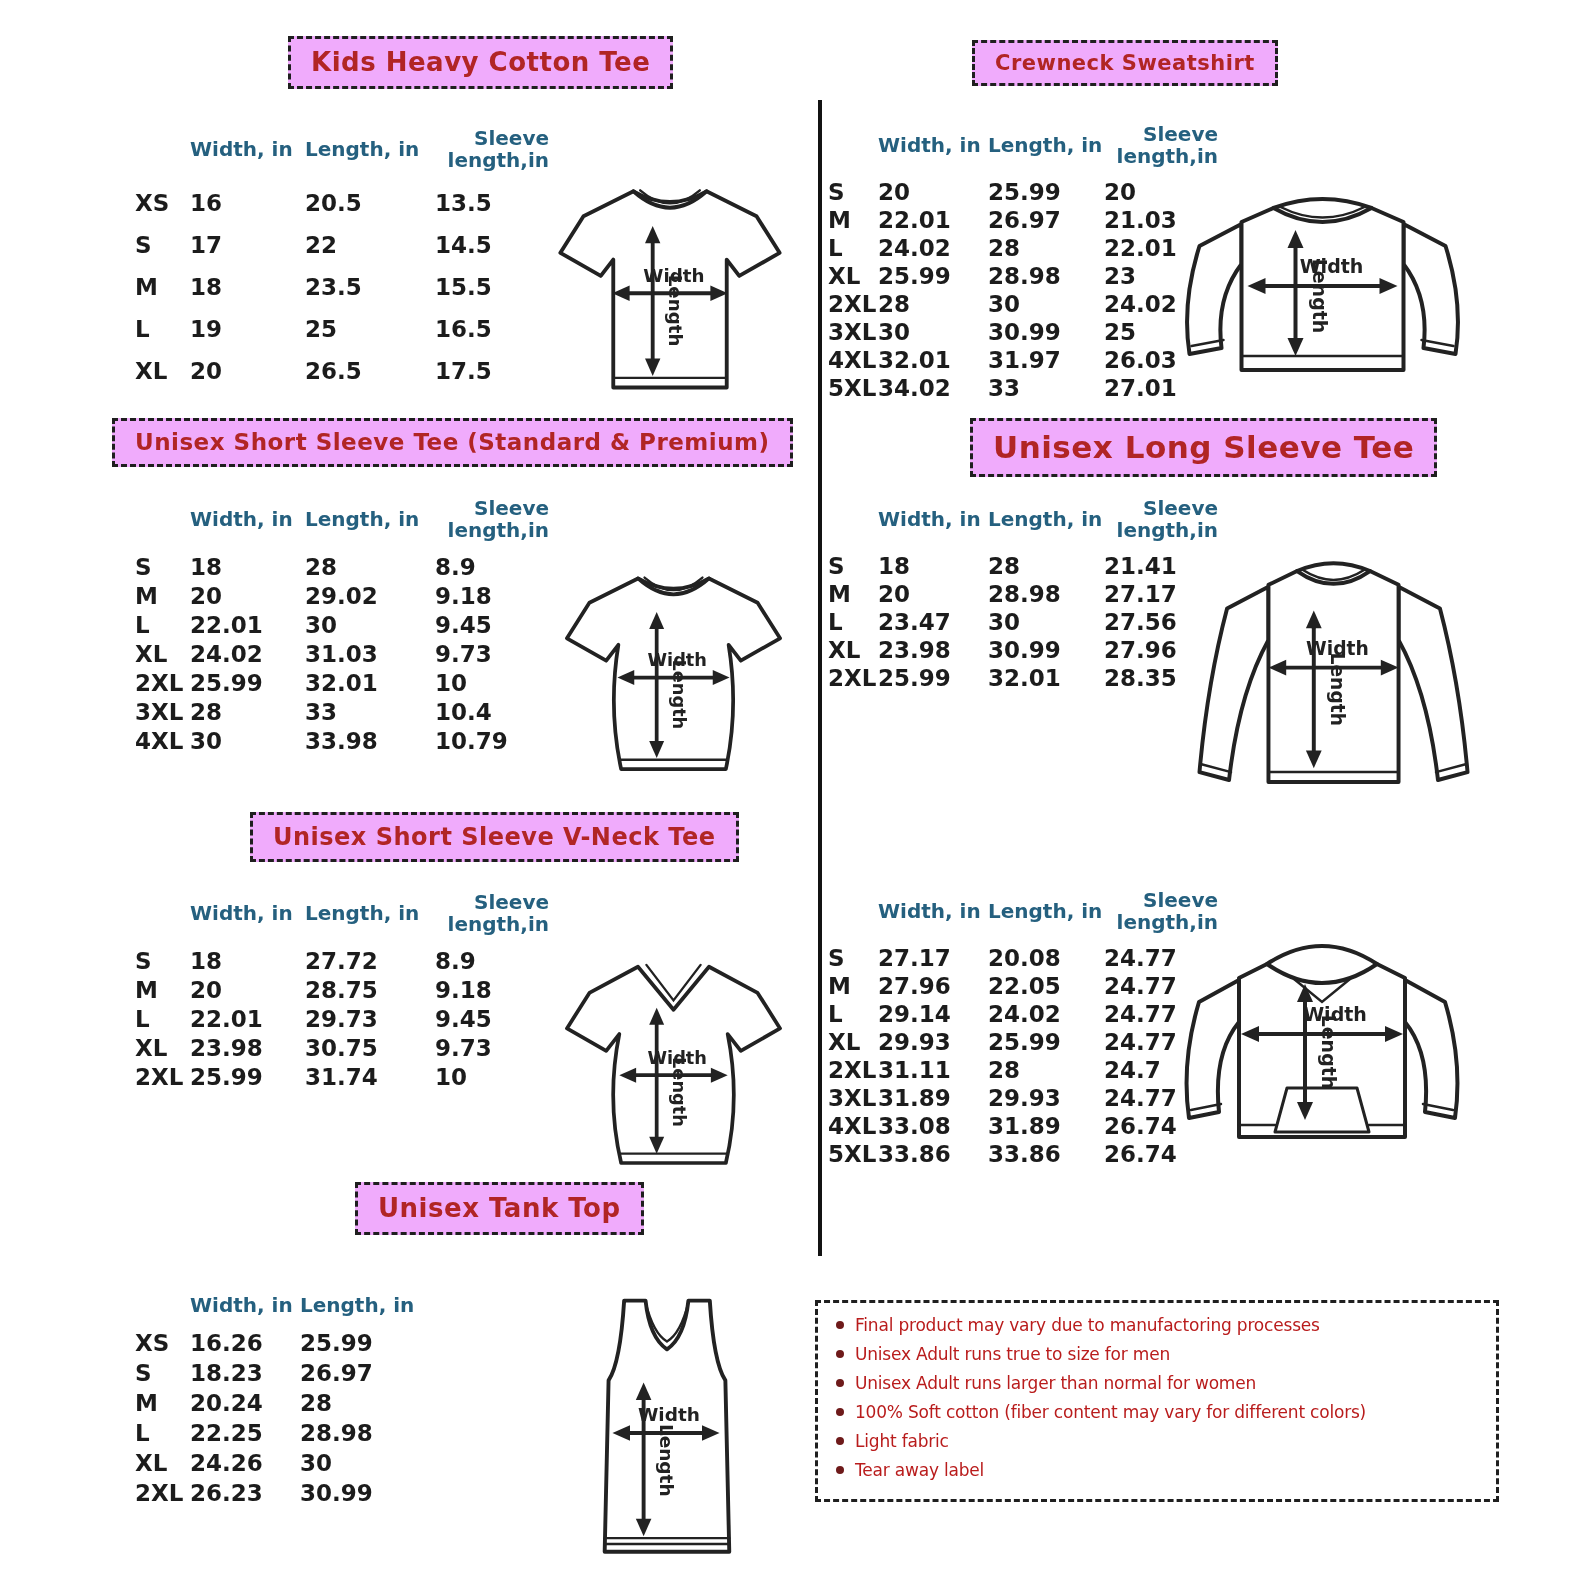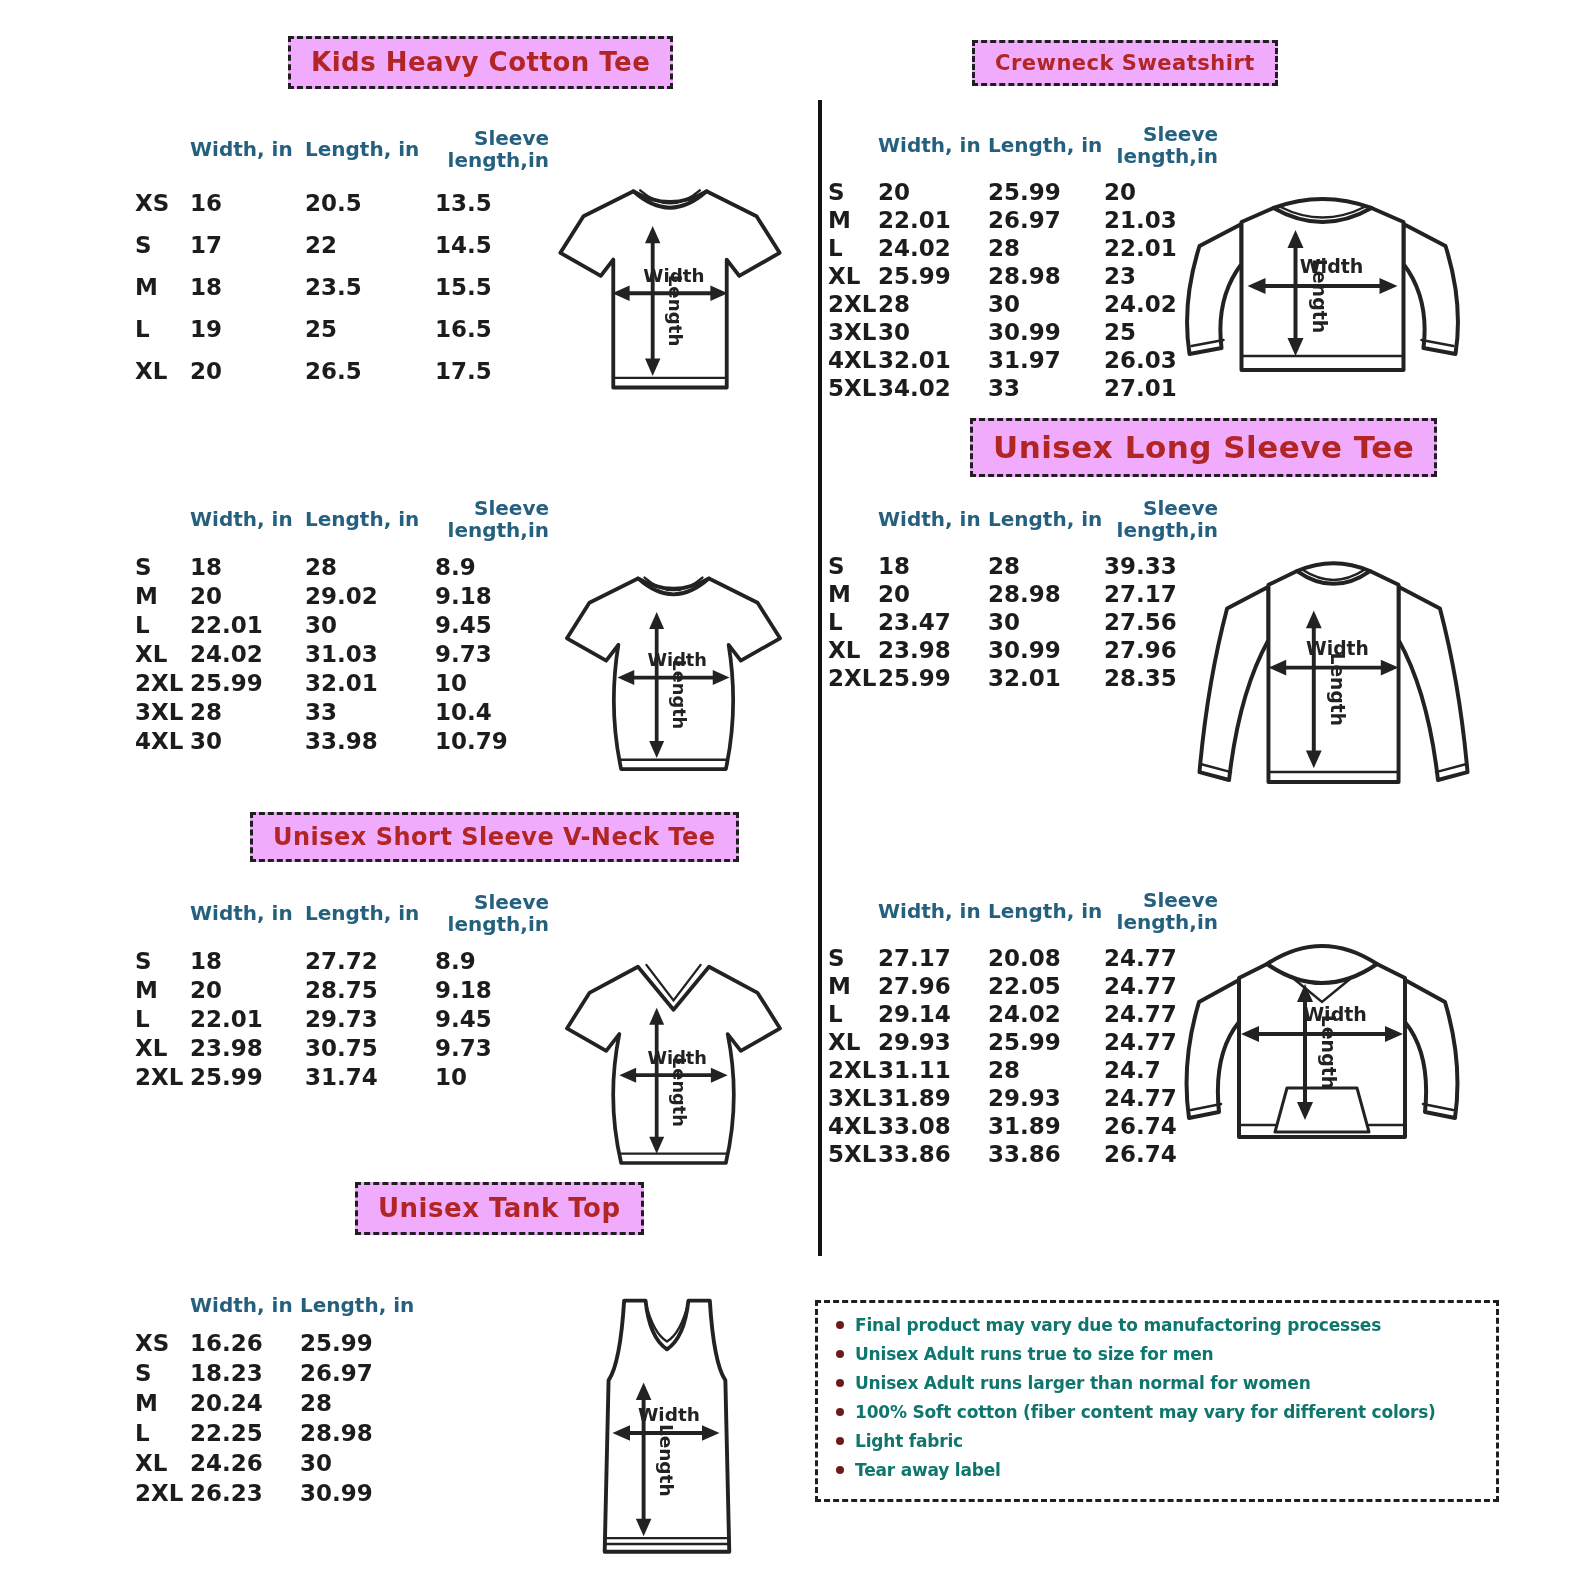--- a/index.html
+++ b/index.html
@@ -25,21 +25,21 @@
   .garm2{fill:#fff;stroke:#222;stroke-width:3;stroke-linejoin:round;}
   .ln{fill:none;stroke:#222;stroke-width:4;stroke-linecap:round;}
   .ln2{fill:none;stroke:#222;stroke-width:2.5;stroke-linecap:round;}
   .arr{stroke:#222;stroke-width:4;stroke-linecap:round;}
   .ah{fill:#222;}
   .albl{font-family:"DejaVu Sans", sans-serif;font-weight:700;font-size:19px;fill:#222;}
   #divider{position:absolute;left:818px;top:100px;width:4px;height:1156px;background:#131313;}
   #notes{position:absolute;left:815px;top:1300px;width:642px;border:3px dashed #1f1f1f;padding:11px 18px;background:#fff;}
   .note{display:flex;align-items:flex-start;gap:11px;height:29px;}
   .dot{width:8px;height:8px;border-radius:50%;background:var(--maroon);margin-top:7px;flex:none;}
-  .ntext{font-size:17px;font-weight:700;color:#0f766e;letter-spacing:-0.2px;line-height:1.3;}
+  .ntext{font-size:17px;font-weight:400;color:#b91c1c;letter-spacing:-0.2px;line-height:1.3;}
   
   #sec-kids{left:100px;top:36px;width:710px;height:382px;}
   #sec-kids .title-box{left:188px;}
   #sec-kids .table{top:80px;left:35px;--cols:55px 115px 130px 130px;--rh:42px;}
   #sec-kids .art{left:445px;top:128px;width:250px;height:245px;}
   #sec-std{left:100px;top:418px;width:710px;height:394px;}
   #sec-std .title-box{left:12px;}
   #sec-std .table{top:68px;left:35px;--cols:55px 115px 130px 130px;--rh:29px;}
   #sec-std .art{left:452px;top:128px;width:243px;height:250px;}
   #sec-vneck{left:100px;top:812px;width:710px;height:370px;}
@@ -124,20 +124,23 @@
       <g>
         <line class="arr" x1="112" y1="76" x2="112" y2="204"></line>
         <polygon class="ah" points="112,62 104,80 120,80"></polygon>
         <polygon class="ah" points="112,218 104,200 120,200"></polygon>
         <text class="albl" transform="rotate(90 129 150)" x="129" y="150" text-anchor="middle">Length</text>
       </g>
     </svg>
   </section>
 
   <section class="panel" id="sec-std">
+    <div class="title-box">
+      <span class="title">Unisex Short Sleeve Tee (Standard &amp; Premium)</span>
+    </div>
     <div class="table">
         <div class="trow thead">
           <span class="hcell"></span>
           <span class="hcell">Width, in</span>
           <span class="hcell">Length, in</span>
           <span class="hcell sleeve">Sleeve length,in</span>
         </div>
         <div class="trow">
           <span class="cell size">S</span>
           <span class="cell">18</span>
@@ -417,21 +420,21 @@
         <div class="trow thead">
           <span class="hcell"></span>
           <span class="hcell">Width, in</span>
           <span class="hcell">Length, in</span>
           <span class="hcell sleeve">Sleeve length,in</span>
         </div>
         <div class="trow">
           <span class="cell size">S</span>
           <span class="cell">18</span>
           <span class="cell">28</span>
-          <span class="cell">39.33</span>
+          <span class="cell">21.41</span>
         </div>
         <div class="trow">
           <span class="cell size">M</span>
           <span class="cell">20</span>
           <span class="cell">28.98</span>
           <span class="cell">27.17</span>
         </div>
         <div class="trow">
           <span class="cell size">L</span>
           <span class="cell">23.47</span>

